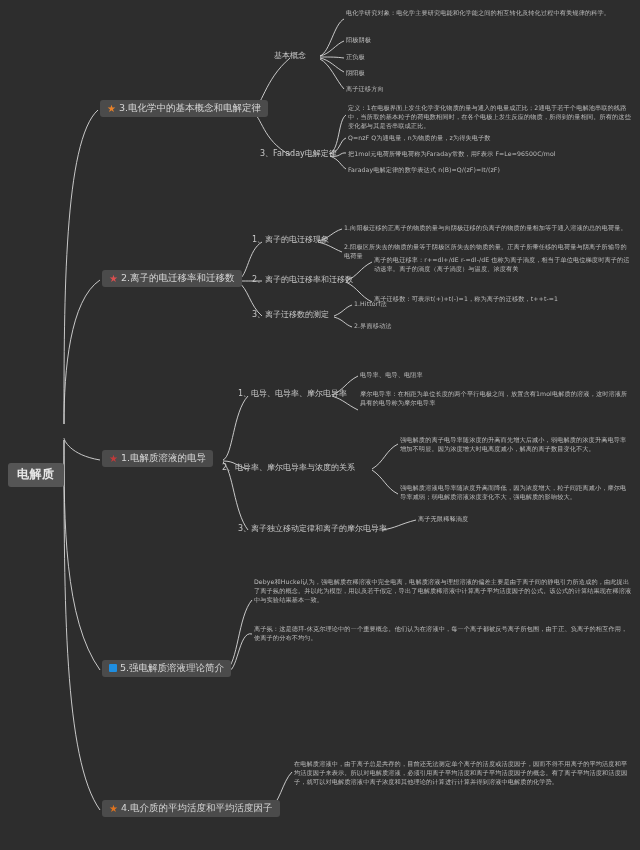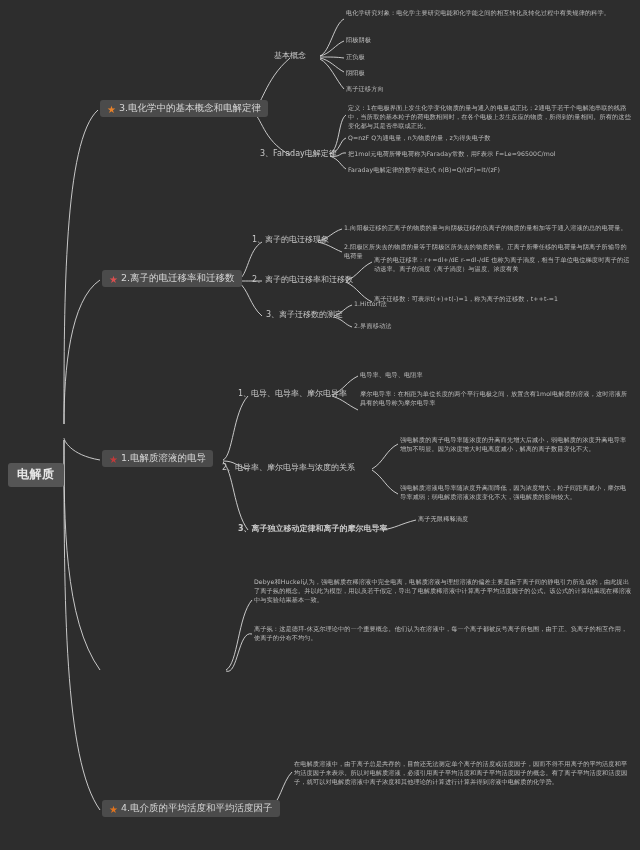--- a/index.html
+++ b/index.html
@@ -18,21 +18,21 @@
   #wires {
     position: absolute;
     left: 0; top: 0;
     width: 640px;
     height: 850px;
     pointer-events: none;
   }
   .node {
     position: absolute;
     display: flex;
-    align-items: flex-end;
+    align-items: center;
     gap: 3px;
     background: #4a4a4a;
     border-radius: 3px;
     padding: 3px 7px;
     color: #d8d8d8;
     font-size: 9px;
     line-height: 1.15;
     white-space: nowrap;
     box-sizing: border-box;
   }
@@ -199,21 +199,21 @@
   <div class="node main" style="left:102px; top:270px;">
     <span class="ico star2">★</span>
     <span>2.离子的电迁移率和迁移数</span>
   </div>
   <div class="node sub" style="left:250px; top:234px;">
     <span>1、离子的电迁移现象</span>
   </div>
   <div class="node sub" style="left:250px; top:274px;">
     <span>2、离子的电迁移率和迁移数</span>
   </div>
-  <div class="node sub" style="left:264px; top:309px;">
+  <div class="node sub" style="left:250px; top:309px;">
     <span>3、离子迁移数的测定</span>
   </div>
 
   <div class="leaf one" style="left:344px; top:224px;">1.向阳极迁移的正离子的物质的量与向阴极迁移的负离子的物质的量相加等于通入溶液的总的电荷量。</div>
   <div class="leaf" style="left:344px; top:243px; width:288px;">2.阳极区所失去的物质的量等于阴极区所失去的物质的量。正离子所带任移的电荷量与阴离子所输导的电荷量</div>
 
   <div class="leaf" style="left:374px; top:256px; width:258px;">离子的电迁移率：r+=dl+/dE  r-=dl-/dE 也称为离子淌度，相当于单位电位梯度时离子的运动速率。离子的淌度（离子淌度）与温度、浓度有关</div>
   <div class="leaf" style="left:374px; top:295px; width:258px;">离子迁移数：可表示t(+)+t(-)=1，称为离子的迁移数，t++t-=1</div>
 
   <div class="leaf one" style="left:354px; top:300px;">1.Hittorf法</div>
@@ -222,32 +222,36 @@
   <div class="node main" style="left:102px; top:450px;">
     <span class="ico star3">★</span>
     <span>1.电解质溶液的电导</span>
   </div>
   <div class="node sub" style="left:236px; top:388px;">
     <span>1、电导、电导率、摩尔电导率</span>
   </div>
   <div class="node sub" style="left:220px; top:462px;">
     <span>2、电导率、摩尔电导率与浓度的关系</span>
   </div>
-  <div class="node sub" style="left:236px; top:523px;font-weight:bold;">
+  <div class="node sub" style="left:236px; top:523px;">
     <span>3、离子独立移动定律和离子的摩尔电导率</span>
   </div>
 
   <div class="leaf one" style="left:360px; top:371px;">电导率、电导、电阻率</div>
   <div class="leaf" style="left:360px; top:390px; width:272px;">摩尔电导率：在相距为单位长度的两个平行电极之间，放置含有1mol电解质的溶液，这时溶液所具有的电导称为摩尔电导率</div>
 
   <div class="leaf" style="left:400px; top:436px; width:232px;">强电解质的离子电导率随浓度的升高而先增大后减小，弱电解质的浓度升高电导率增加不明显。因为浓度增大时电离度减小，解离的离子数目变化不大。</div>
   <div class="leaf" style="left:400px; top:484px; width:232px;">强电解质溶液电导率随浓度升高而降低，因为浓度增大，粒子间距离减小，摩尔电导率减弱；弱电解质溶液浓度变化不大，强电解质的影响较大。</div>
 
   <div class="leaf one" style="left:418px; top:515px;">离子无限稀释淌度</div>
 
+  <div class="node main" style="left:102px; top:660px;">
+    <span class="ico square"></span>
+    <span>5.强电解质溶液理论简介</span>
+  </div>
   <div class="leaf" style="left:254px; top:578px; width:378px;">Debye和Huckel认为，强电解质在稀溶液中完全电离，电解质溶液与理想溶液的偏差主要是由于离子间的静电引力所造成的，由此提出了离子氛的概念。并以此为模型，用以及若干假定，导出了电解质稀溶液中计算离子平均活度因子的公式。该公式的计算结果现在稀溶液中与实验结果基本一致。</div>
   <div class="leaf" style="left:254px; top:625px; width:378px;">离子氛：这是德拜-休克尔理论中的一个重要概念。他们认为在溶液中，每一个离子都被反号离子所包围，由于正、负离子的相互作用，使离子的分布不均匀。</div>
 
   <div class="node main" style="left:102px; top:800px;">
     <span class="ico star4">★</span>
     <span>4.电介质的平均活度和平均活度因子</span>
   </div>
   <div class="leaf" style="left:294px; top:760px; width:338px;">在电解质溶液中，由于离子总是共存的，目前还无法测定单个离子的活度或活度因子，因而不得不用离子的平均活度和平均活度因子来表示。所以对电解质溶液，必须引用离子平均活度和离子平均活度因子的概念。有了离子平均活度和活度因子，就可以对电解质溶液中离子浓度和其他理论的计算进行计算并得到溶液中电解质的化学势。</div>
 
 </div>

